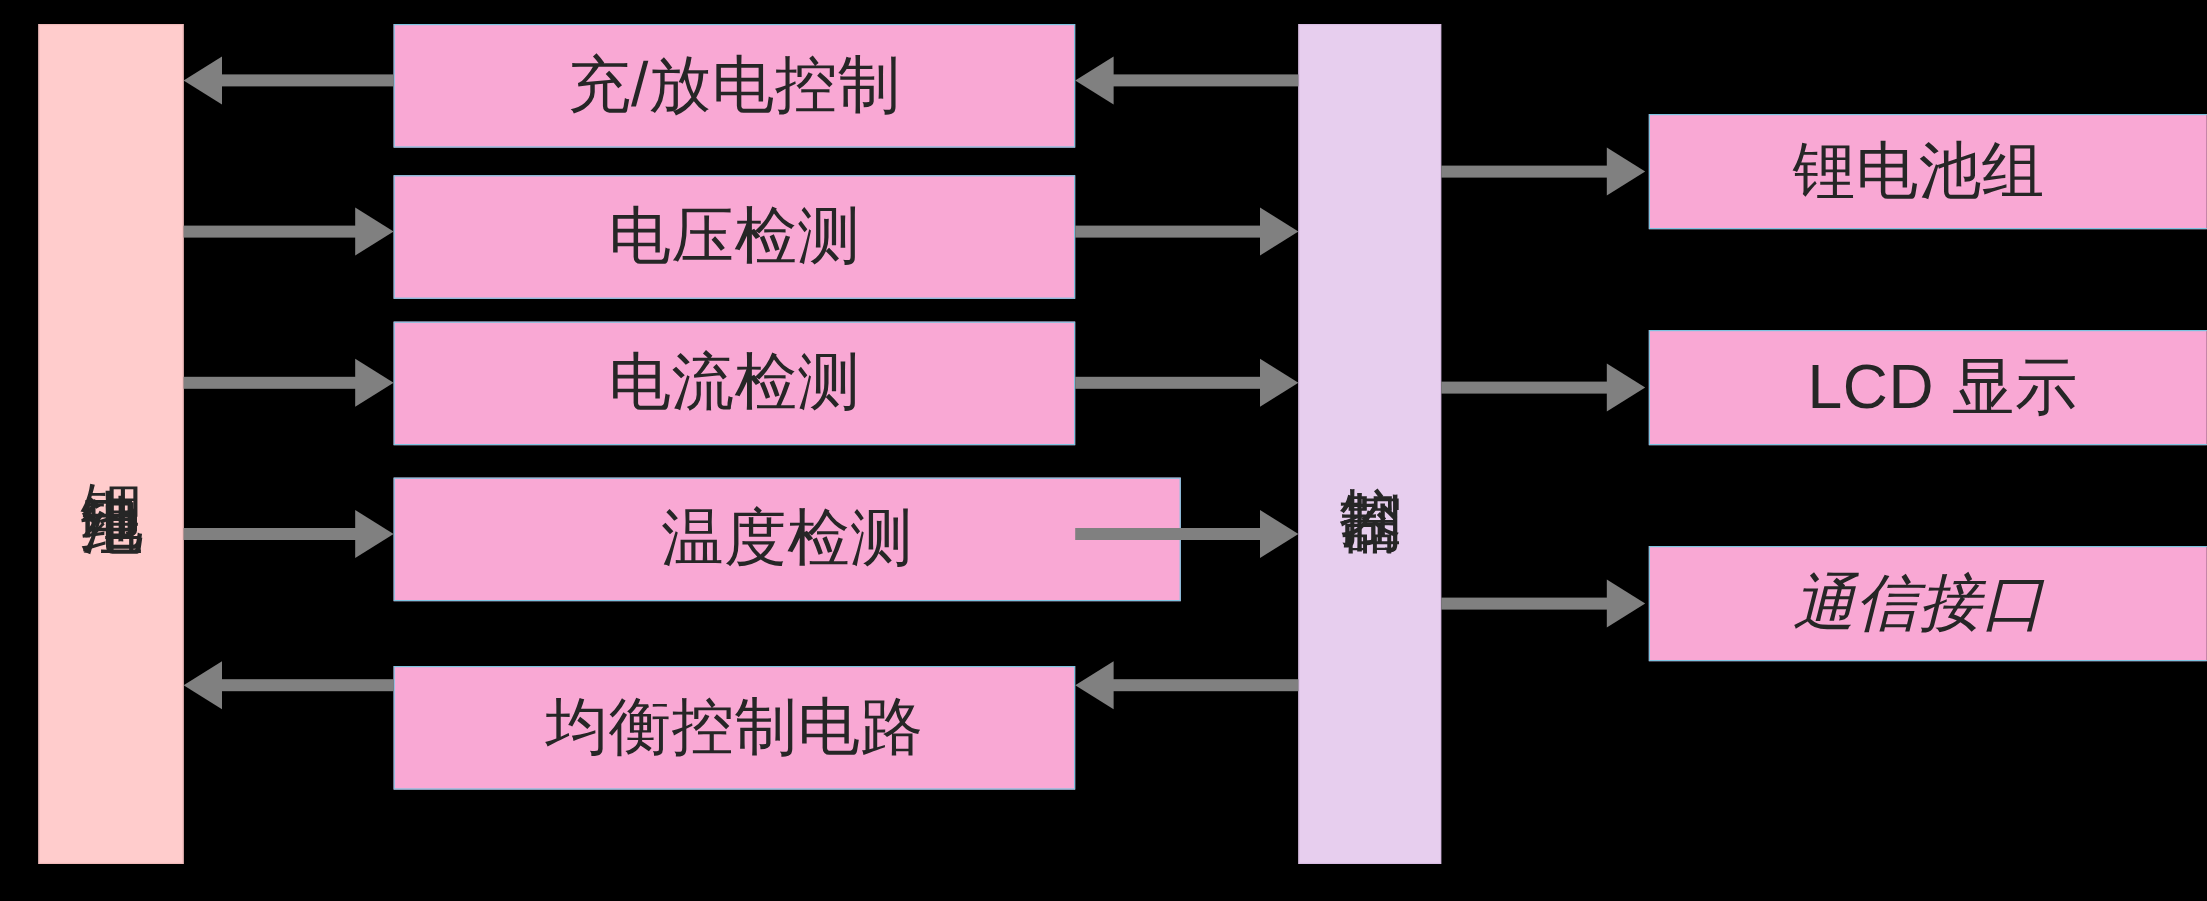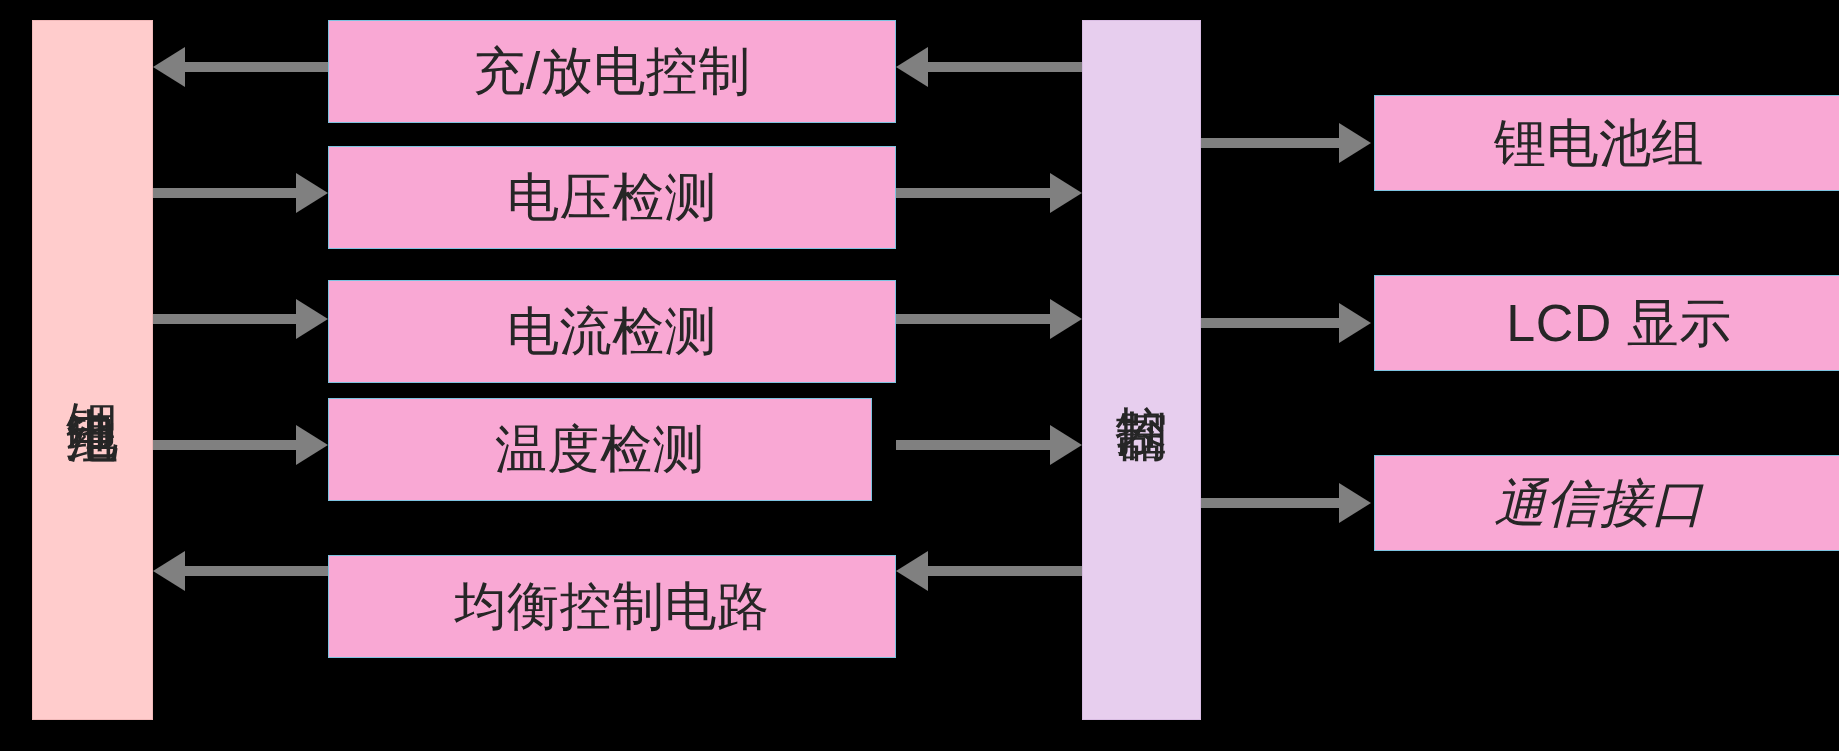--- a/index.html
+++ b/index.html
@@ -95,25 +95,25 @@
   </div>
 
   <div class="node blue" style="left:328px; top:20px; width:568px; height:103px;">
     <span class="hlabel">充/放电控制</span>
   </div>
 
   <div class="node blue" style="left:328px; top:146px; width:568px; height:103px;align-items:center;">
     <span class="hlabel">电压检测</span>
   </div>
 
-  <div class="node blue" style="left:328px; top:280px; width:568px; height:103px;">
+  <div class="node blue" style="left:328px; top:268px; width:568px; height:103px;">
     <span class="hlabel">电流检测</span>
   </div>
 
-  <div class="node blue" style="left:328px; top:398px; width:544px; height:103px;">
+  <div class="node blue" style="left:328px; top:398px; width:656px; height:103px;">
     <span class="hlabel">温度检测</span>
   </div>
 
   <div class="node blue" style="left:328px; top:524px; width:568px; height:103px;margin-top:31px;">
     <span class="hlabel">均衡控制电路</span>
   </div>
 
   <div class="node controller" style="left:1082px; top:20px; width:119px; height:700px;">
     <span class="vertical-text">控制器</span>
   </div>

